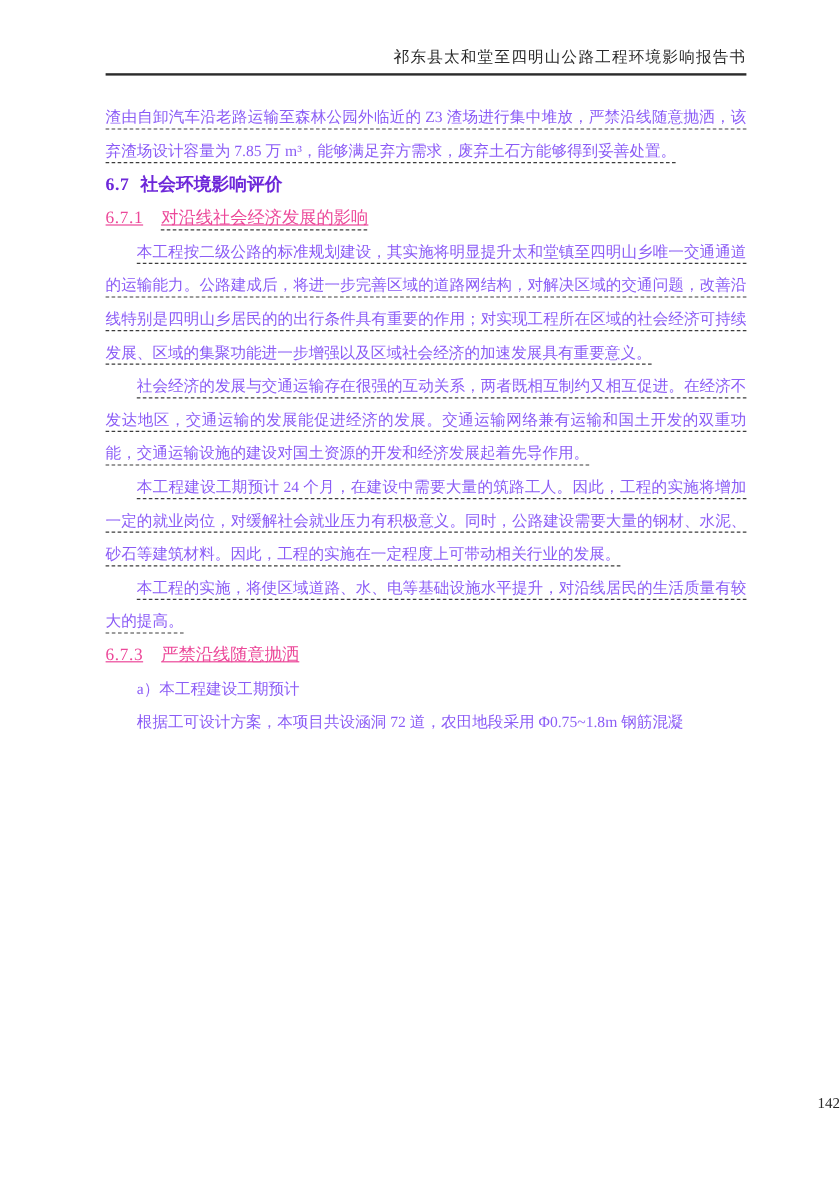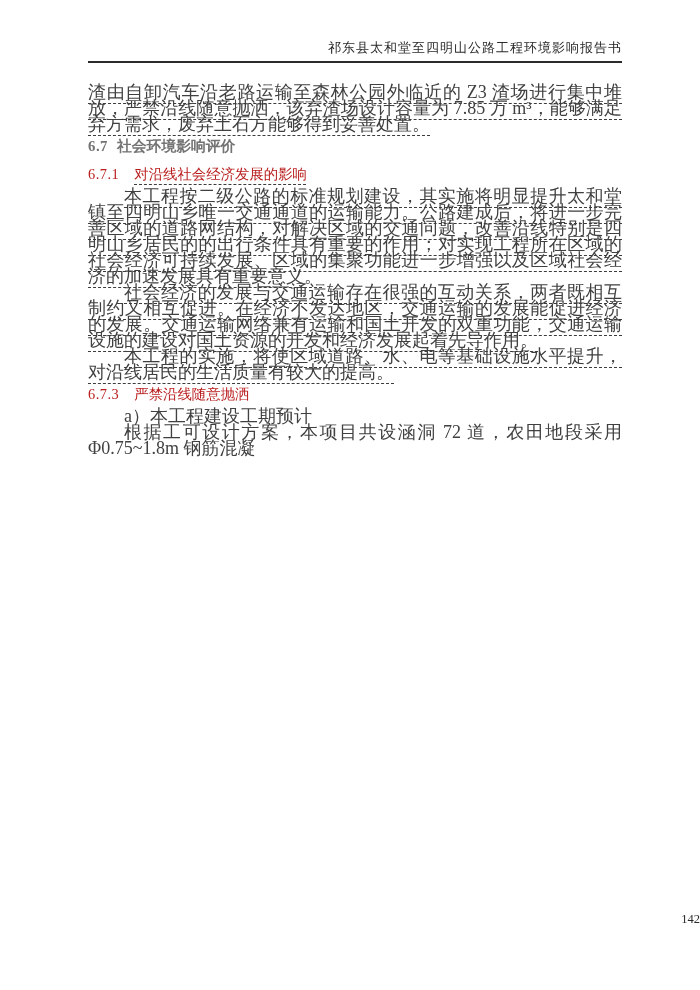--- a/index.html
+++ b/index.html
@@ -31,48 +31,49 @@
     font-size: 13px;
     letter-spacing: 1px;
     color: #2a2a2a;
     line-height: 16px;
   }
   
   .doc-body {
     margin-top: 21px;
   }
   .para {
-    font-size: 18px;
-    line-height: 16px;
+    font-size: 13px;
+    line-height: 28px;
     text-align: justify;
     margin: 0;
-    color: #404040;
+    color: #8b5cf6;
   }
   .indent { text-indent: 2em; }
   .u {
     text-decoration-line: underline;
     text-decoration-style: dashed;
     text-decoration-thickness: 1px;
     text-decoration-color: #3c3c3c;
     text-underline-offset: 5px;
   }
   .heading2 {
     font-size: 14.8px;
     font-weight: bold;
     line-height: 28px;
     margin: 0;
-    color: #737373;
+    color: #6d28d9;
   }
   .heading2 .hnum { margin-right: 9px; letter-spacing: 0.5px; }
   .heading3 {
     font-size: 14.4px;
     font-weight: normal;
     line-height: 28px;
     margin: 0;
-    color: #b91c1c;
+    color: #ec4899;
+    text-decoration: underline;
   }
   .heading3 .hnum { margin-right: 15px; letter-spacing: 0.5px; }
   
   .page-footer {
     position: absolute;
     left: 0;
     right: 0;
     top: 912px;
     text-align: right;
     font-size: 12.5px;
@@ -87,20 +88,21 @@
   <div class="page-header">
     <span>祁东县太和堂至四明山公路工程环境影响报告书</span>
   </div>
 
   <div class="doc-body">
       <div class="para u">渣由自卸汽车沿老路运输至森林公园外临近的 Z3 渣场进行集中堆放，严禁沿线随意抛洒，该弃渣场设计容量为 7.85 万 m³，能够满足弃方需求，废弃土石方能够得到妥善处置。</div>
       <div class="heading2"><span class="hnum">6.7</span><span class="htitle">社会环境影响评价</span></div>
       <div class="heading3"><span class="hnum">6.7.1</span><span class="htitle u">对沿线社会经济发展的影响</span></div>
       <div class="para indent u">本工程按二级公路的标准规划建设，其实施将明显提升太和堂镇至四明山乡唯一交通通道的运输能力。公路建成后，将进一步完善区域的道路网结构，对解决区域的交通问题，改善沿线特别是四明山乡居民的的出行条件具有重要的作用；对实现工程所在区域的社会经济可持续发展、区域的集聚功能进一步增强以及区域社会经济的加速发展具有重要意义。</div>
       <div class="para indent u">社会经济的发展与交通运输存在很强的互动关系，两者既相互制约又相互促进。在经济不发达地区，交通运输的发展能促进经济的发展。交通运输网络兼有运输和国土开发的双重功能，交通运输设施的建设对国土资源的开发和经济发展起着先导作用。</div>
+      <div class="para indent u">本工程建设工期预计 24 个月，在建设中需要大量的筑路工人。因此，工程的实施将增加一定的就业岗位，对缓解社会就业压力有积极意义。同时，公路建设需要大量的钢材、水泥、砂石等建筑材料。因此，工程的实施在一定程度上可带动相关行业的发展。</div>
       <div class="para indent u">本工程的实施，将使区域道路、水、电等基础设施水平提升，对沿线居民的生活质量有较大的提高。</div>
       <div class="heading3"><span class="hnum">6.7.3</span><span class="htitle">严禁沿线随意抛洒</span></div>
       <div class="para indent">a）本工程建设工期预计</div>
       <div class="para indent">根据工可设计方案，本项目共设涵洞 72 道，农田地段采用 Φ0.75~1.8m 钢筋混凝</div>
     </div>
 
 </div>
 
 <div class="page-footer">
   <span>142</span>

